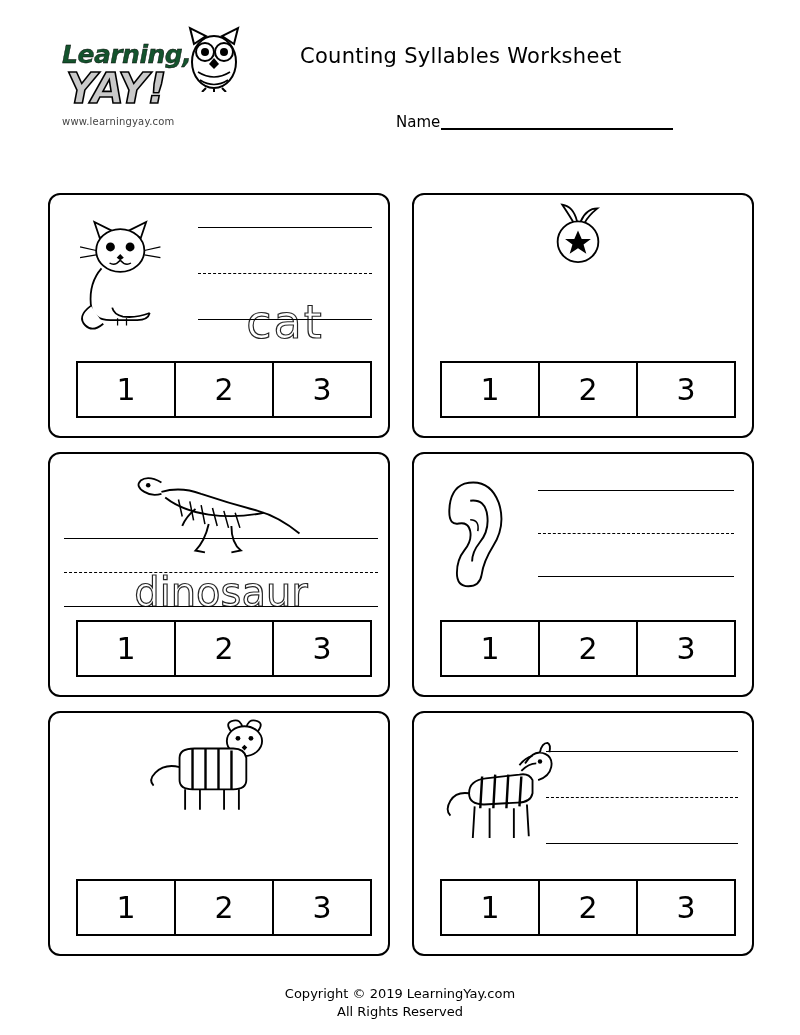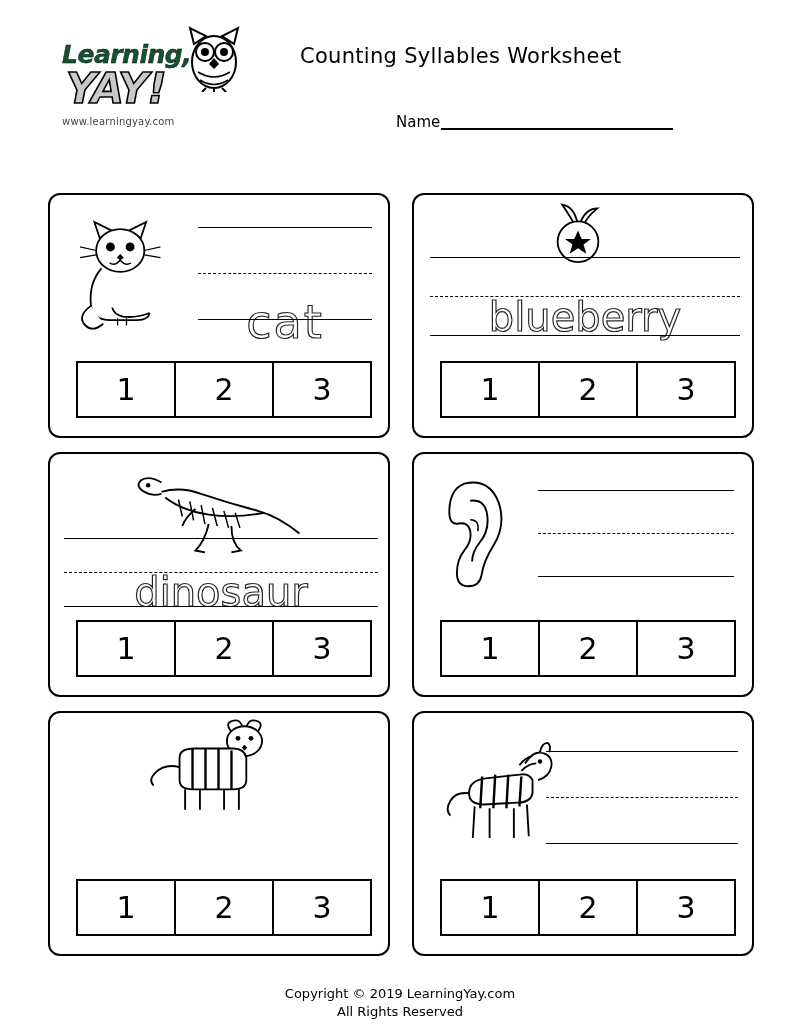--- a/index.html
+++ b/index.html
@@ -270,26 +270,20 @@
   <div class="card">
     <div class="card-top">
       <div class="pic" style="left:122px; top:6px;">
         <svg viewBox="0 0 90 80" width="84" height="74">
           <path d="M44 22 q-4 -16 -16 -18 q8 12 12 19" fill="#fff" stroke="#000" stroke-width="2"></path>
           <path d="M48 22 q6 -14 18 -14 q-10 8 -14 16" fill="#fff" stroke="#000" stroke-width="2"></path>
           <circle cx="45" cy="44" r="22" fill="#fff" stroke="#000" stroke-width="2"></circle>
           <path d="M45 32 l4 9 l10 0 l-8 6 l3 10 l-9 -6 l-9 6 l3 -10 l-8 -6 l10 0 Z" fill="#000"></path>
         </svg>
       </div>
-      <div class="write-area" style="left:16px; top:62px; width:310px; height:80px;">
-        <div class="rule-top" style="top:0;"></div>
-        <div class="rule-mid" style="top:39px;"></div>
-        <div class="rule-bot" style="top:78px;"></div>
-        <div class="trace-word small" style="top:40px;">blueberry</div>
-      </div>
     </div>
     <div class="numbers">
       <div class="num-cell">1</div>
       <div class="num-cell">2</div>
       <div class="num-cell">3</div>
     </div>
   </div>
 
   <div class="card">
     <div class="card-top">

